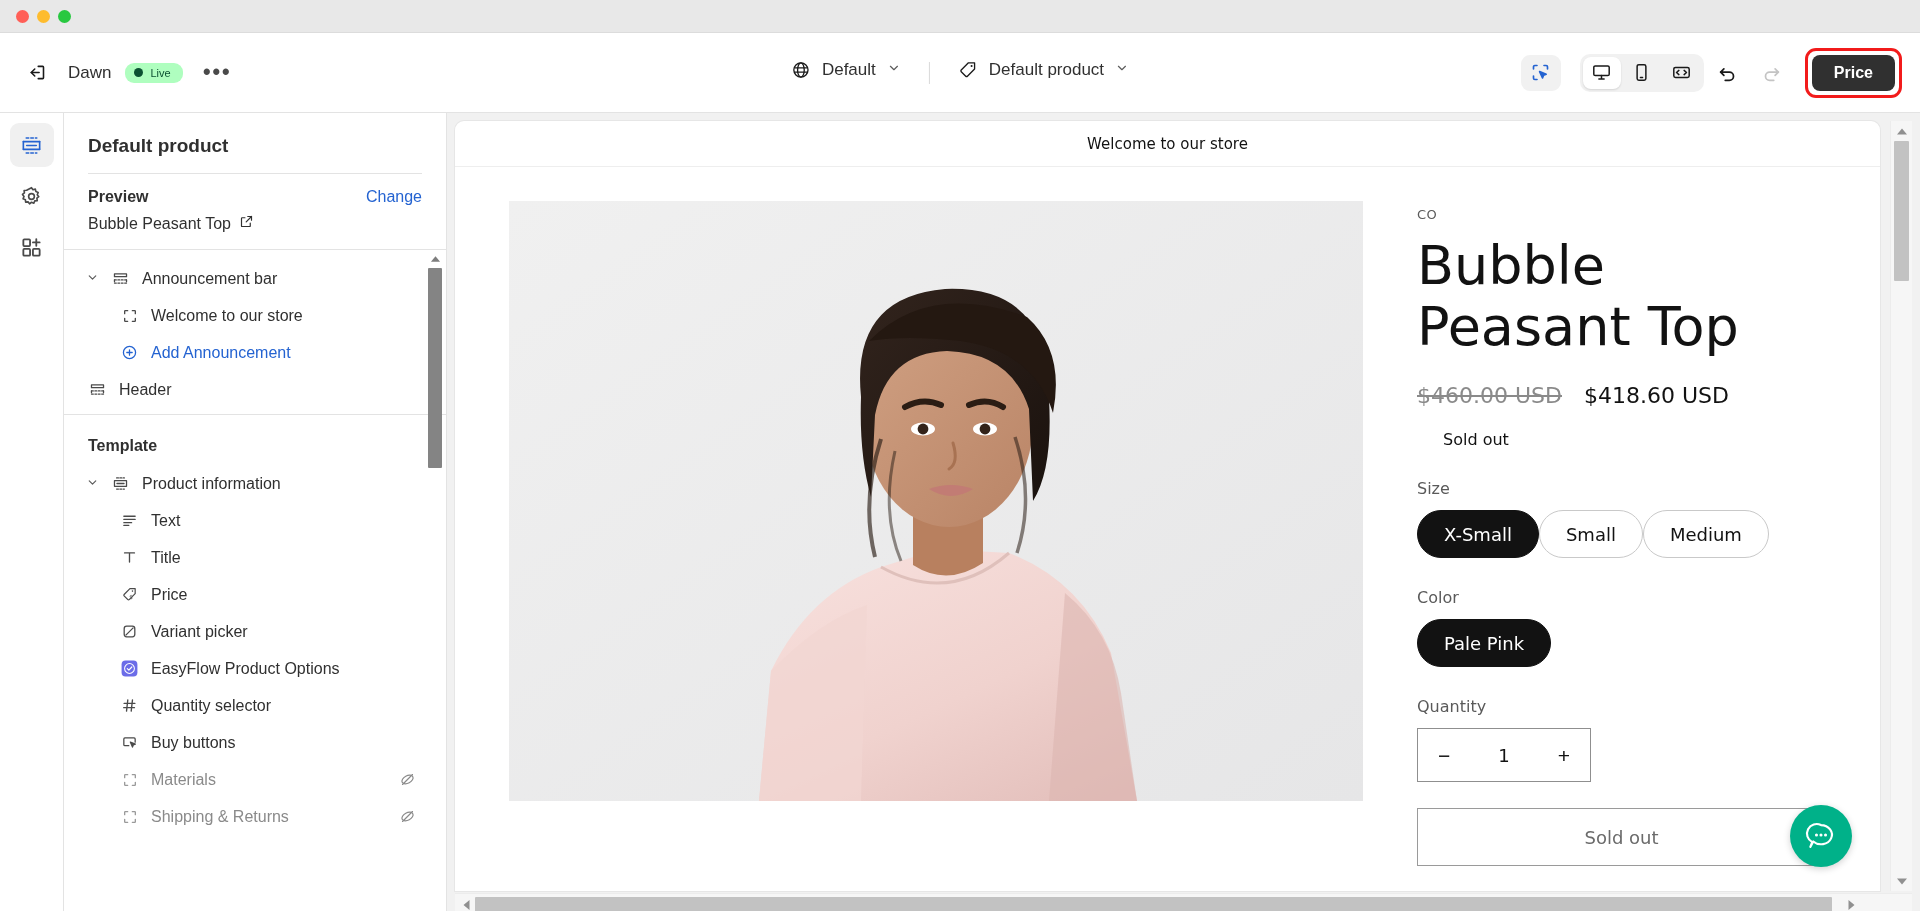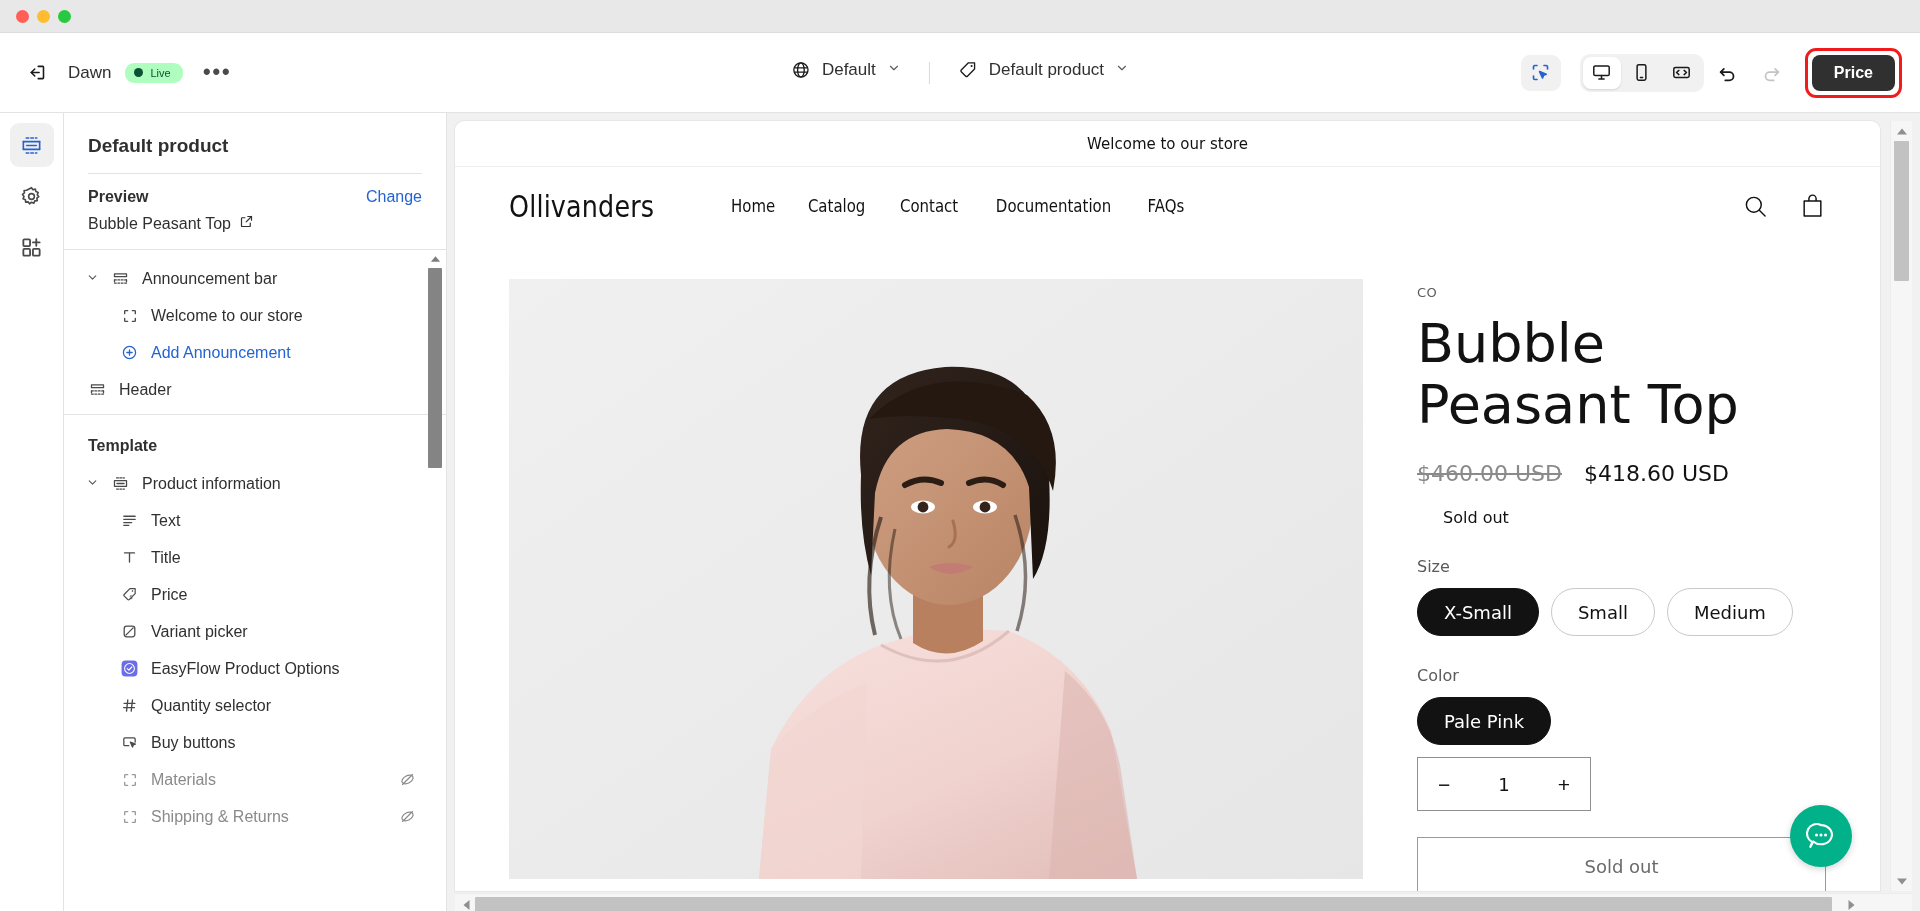--- a/index.html
+++ b/index.html
@@ -245,21 +245,21 @@
     font-size: 22px; color: #8a8a8a; text-decoration: line-through;
     font-family: "DejaVu Sans", sans-serif;
   }
   .price-new { font-size: 22px; color: #121212; font-family: "DejaVu Sans", sans-serif; }
   .soldout-tag { font-size: 16px; color: #121212; margin-left: 26px; font-family: "DejaVu Sans", sans-serif; }
 
   .opt-label {
     font-size: 16px; color: #5a5a5a; margin-top: 30px; margin-bottom: 12px;
     font-family: "DejaVu Sans", sans-serif;
   }
-  .pills { display: flex; gap: 12px; flex-wrap: wrap; }
+  .pills { display: flex; flex-wrap: wrap; }
   .pill {
     min-width: 96px; height: 48px; padding: 0 26px;
     border-radius: 26px; border: 1px solid #c9c9c9;
     display: flex; align-items: center; justify-content: center;
     font-size: 18px; color: #121212; cursor: pointer; background: #fff;
     font-family: "DejaVu Sans", sans-serif;
   }
   .pill.selected { background: #121212; color: #ffffff; border-color: #121212; }
 
   .qty-box {
@@ -668,44 +668,20 @@
         </div>
       </div>
     </div>
   </div>
 
   <div class="canvas">
     <div class="frame">
 
       <div class="announce">Welcome to our store</div>
 
-      <div class="store-header">
-        <div class="store-logo">Ollivanders</div>
-        <div class="store-nav">
-          <a>Home</a>
-          <a>Catalog</a>
-          <a>Contact</a>
-          <a>Documentation</a>
-          <a>FAQs</a>
-        </div>
-        <div class="store-actions">
-          <div>
-            <svg width="27" height="27" viewBox="0 0 24 24" fill="none" stroke="#121212" stroke-width="1.3" stroke-linecap="round">
-              <circle cx="10.5" cy="10.5" r="6.6"></circle>
-                <path d="M15.4 15.4L20.5 20.5"></path>
-            </svg>
-          </div>
-          <div>
-            <svg width="27" height="27" viewBox="0 0 24 24" fill="none" stroke="#121212" stroke-width="1.3" stroke-linejoin="round">
-              <path d="M4.6 7.2h14.8v13.2H4.6z"></path>
-                <path d="M8.8 7.2V5.1a3.2 3.2 0 0 1 6.4 0v2.1"></path>
-            </svg>
-          </div>
-        </div>
-      </div>
 
       <div class="product">
 
         <div class="gallery">
           <svg class="model" viewBox="0 0 854 600" preserveAspectRatio="xMidYMid slice">
             <defs>
               <linearGradient id="bg" x1="0" y1="0" x2="1" y2="1">
                 <stop offset="0%" stop-color="#f0f0f0"></stop>
                   <stop offset="100%" stop-color="#e6e6e7"></stop>
               </linearGradient>
@@ -770,20 +746,21 @@
             <div class="pill selected">X-Small</div>
             <div class="pill">Small</div>
             <div class="pill">Medium</div>
           </div>
 
           <div class="opt-label">Color</div>
           <div class="pills">
             <div class="pill selected">Pale Pink</div>
           </div>
 
+          <div class="opt-label">Quantity</div>
           <div class="qty-box">
             <span class="qty-btn">−</span>
             <span class="qty-val">1</span>
             <span class="qty-btn">+</span>
           </div>
 
           <div class="buy-btn">Sold out</div>
         </div>
       </div>
 

